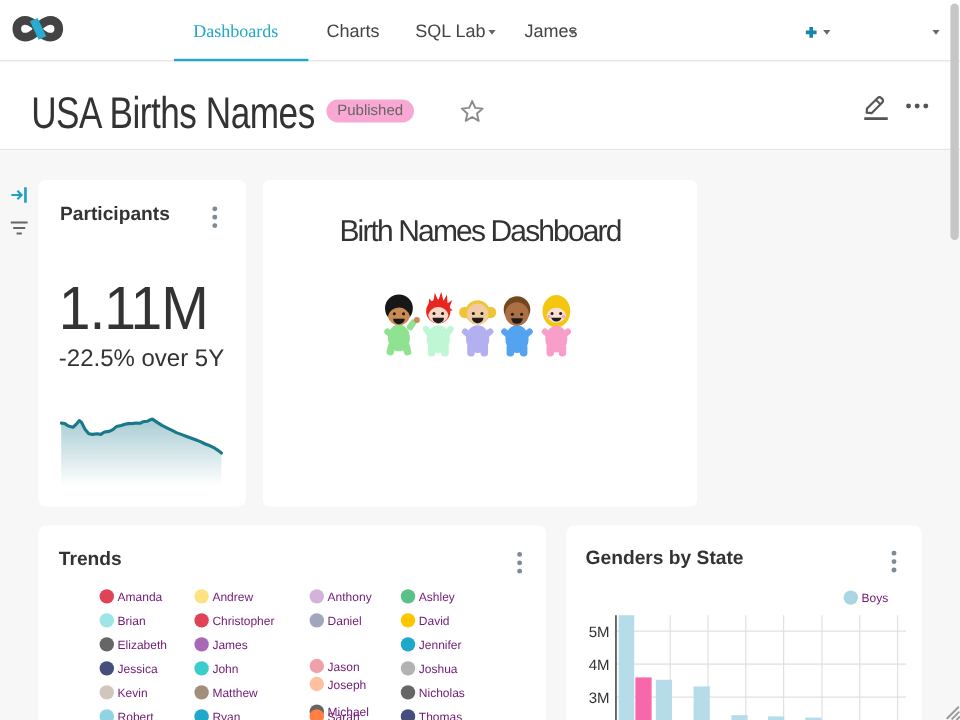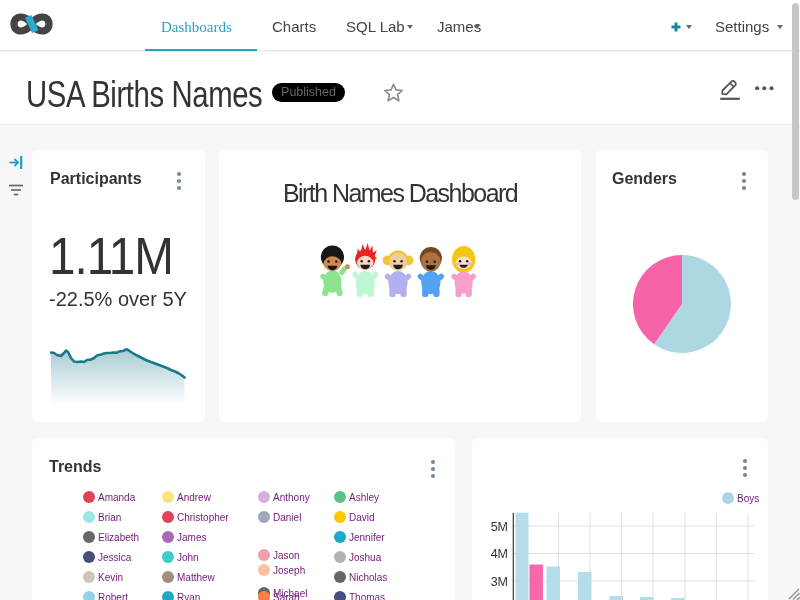--- a/index.html
+++ b/index.html
@@ -12,21 +12,21 @@
   border-bottom:1px solid #E6E6E6; }
 .navitem { position:absolute; top:2px; height:50px; line-height:50px; font-size:15px; color:#444; }
 #underline { position:absolute; left:145px; top:48.5px; width:112px; height:2.5px; background:#20A7C9; }
 .caret { position:absolute; width:0; height:0; border-left:3.2px solid transparent;
   border-right:3.2px solid transparent; border-top:4.2px solid #666; top:25px; }
 
 #titlebar { position:absolute; left:0; top:52px; width:800px; height:73px; background:#fff;
   border-bottom:1px solid #E6E6E6; }
 #dbtitle { position:absolute; left:26px; top:22px; font-size:37px; font-weight:500; color:#333;
   letter-spacing:-0.5px; transform:scaleX(0.792); transform-origin:left top; white-space:nowrap; }
-#pill { position:absolute; left:272px; top:30.5px; width:73px; height:19px; background:#000000;
+#pill { position:absolute; left:272px; top:30.5px; width:73px; height:19px; background:#f9a8d4;
   border-radius:10px; color:#666; font-size:12.5px; text-align:center; line-height:19px; }
 
 .card { position:absolute; background:#fff; border-radius:6px; }
 .chead { position:absolute; font-size:16px; font-weight:bold; color:#333; white-space:nowrap; }
 .kebab { position:absolute; width:4px; }
 .kebab i { display:block; width:3.6px; height:3.6px; border-radius:50%; background:#7E8B97; margin:0 auto 3.4px; }
 
 .leg { position:absolute; font-size:10px; color:#701a75; white-space:nowrap; }
 .leg b { display:inline-block; width:12px; height:12px; border-radius:50%; vertical-align:-2px;
   margin-right:3px; font-weight:normal; }
@@ -45,21 +45,20 @@
     <div class="navitem" style="left:161px; color:#20A7C9;font-family:Liberation Serif, serif;">Dashboards</div>
     <div class="navitem" style="left:346px;">SQL Lab</div>
     <div class="navitem" style="left:272px;">Charts</div>
     <div class="caret" style="left:407px;"></div>
     <div class="navitem" style="left:437px;">James</div>
     <div class="caret" style="left:473.5px;"></div>
     <svg class="abs" style="left:671px; top:22px;" width="10" height="10" viewBox="0 0 10 10">
       <path d="M5 0.5 V9.5 M0.5 5 H9.5" stroke="#1787A8" stroke-width="3"></path>
     </svg>
     <div class="caret" style="left:686px;"></div>
-    <div class="navitem" style="left:715px;">Settings</div>
     <div class="caret" style="left:777px;"></div>
     <div id="underline"></div>
   </div>
 
   <div id="titlebar">
     <div id="dbtitle">USA Births Names</div>
     <div id="pill">Published</div>
     <svg class="abs" style="left:383px; top:29.5px;" width="21" height="21" viewBox="0 0 21 21">
       <path d="M10.5 2.2 L13 7.9 L19.2 8.5 L14.5 12.6 L15.9 18.7 L10.5 15.5 L5.1 18.7 L6.5 12.6 L1.8 8.5 L8 7.9 Z" fill="none" stroke="#8A8A8A" stroke-width="1.6" stroke-linejoin="round"></path>
     </svg>
@@ -181,32 +180,20 @@
         <path d="M 7.5 20.5 A 8.8 8.8 0 0 0 24.5 20.3 A 8.8 8.8 0 0 0 7.5 20.5 Z" fill="#FBDFD5"></path>
         <circle cx="12.3" cy="18.8" r="1.3" fill="#1c1c1c"></circle>
           <circle cx="19.7" cy="18.8" r="1.3" fill="#1c1c1c"></circle>
         <circle cx="9.8" cy="21.5" r="1.6" fill="#F6A8C8"></circle>
           <circle cx="22.2" cy="21.5" r="1.6" fill="#F6A8C8"></circle>
         <path d="M11.5 22.5 A 4.7 4.5 0 0 0 20.5 22.5 Z" fill="#1c1c1c"></path>
       </g>
     </svg>
   </div>
 
-  <div class="card" style="left:596px; top:150px; width:172px; height:272px;">
-    <div class="chead" style="left:16px; top:20px;">Genders</div>
-    <div class="kebab" style="left:146px; top:22px;">
-        <i></i>
-        <i></i>
-        <i></i>
-      </div>
-    <svg class="abs" style="left:37px; top:104.5px;" width="98" height="98" viewBox="0 0 98 98">
-      <path d="M 49 49 L 49 0 A 49 49 0 1 1 21.1 89.3 Z" fill="#ADD8E2"></path>
-      <path d="M 49 49 L 21.1 89.3 A 49 49 0 0 1 49 0 Z" fill="#F763A8"></path>
-    </svg>
-  </div>
 
   <div class="card" style="left:32px; top:438px; width:423px; height:262px;">
     <div class="chead" style="left:17px; top:20px;">Trends</div>
     <div class="kebab" style="left:399px; top:22px;">
         <i></i>
         <i></i>
         <i></i>
       </div>
     <div class="leg" style="left:51px; top:53px;"><b style="background:#E04355"></b>Amanda</div>
     <div class="leg" style="left:130px; top:53px;"><b style="background:#FDE380"></b>Andrew</div>
@@ -228,26 +215,27 @@
     <div class="leg" style="left:130px; top:133px;"><b style="background:#A38F79"></b>Matthew</div>
     <div class="leg" style="left:226px; top:133px;margin-top:16px;"><b style="background:#666666"></b>Michael</div>
     <div class="leg" style="left:302px; top:133px;"><b style="background:#666666"></b>Nicholas</div>
     <div class="leg" style="left:51px; top:153px;"><b style="background:#8FD3E4"></b>Robert</div>
     <div class="leg" style="left:130px; top:153px;"><b style="background:#1FA8C9"></b>Ryan</div>
     <div class="leg" style="left:226px; top:153px;"><b style="background:#FF7F44"></b>Sarah</div>
     <div class="leg" style="left:302px; top:153px;"><b style="background:#454E7C"></b>Thomas</div>
   </div>
 
   <div class="card" style="left:472px; top:438px; width:296px; height:262px;">
+    <div class="chead" style="left:16px; top:19px;">Genders by State</div>
     <div class="kebab" style="left:271px; top:21px;">
         <i></i>
         <i></i>
         <i></i>
       </div>
-    <div class="leg" style="left:250px; top:54px;"><b style="background:#A9D6E2"></b>Boys</div>
+    <div class="leg" style="left:231px; top:54px;"><b style="background:#A9D6E2"></b>Boys</div>
     <svg class="abs" style="left:0px; top:68px;" width="296" height="94" viewBox="0 0 296 94">
       <g stroke="#E0E0E0" stroke-width="1">
         <line x1="86.5" y1="6.7" x2="86.5" y2="94"></line>
         <line x1="118" y1="6.7" x2="118" y2="94"></line>
         <line x1="149.5" y1="6.7" x2="149.5" y2="94"></line>
         <line x1="181" y1="6.7" x2="181" y2="94"></line>
         <line x1="213" y1="6.7" x2="213" y2="94"></line>
         <line x1="244.5" y1="6.7" x2="244.5" y2="94"></line>
         <line x1="276" y1="6.7" x2="276" y2="94"></line>
         <line x1="41.3" y1="20" x2="283" y2="20"></line>

